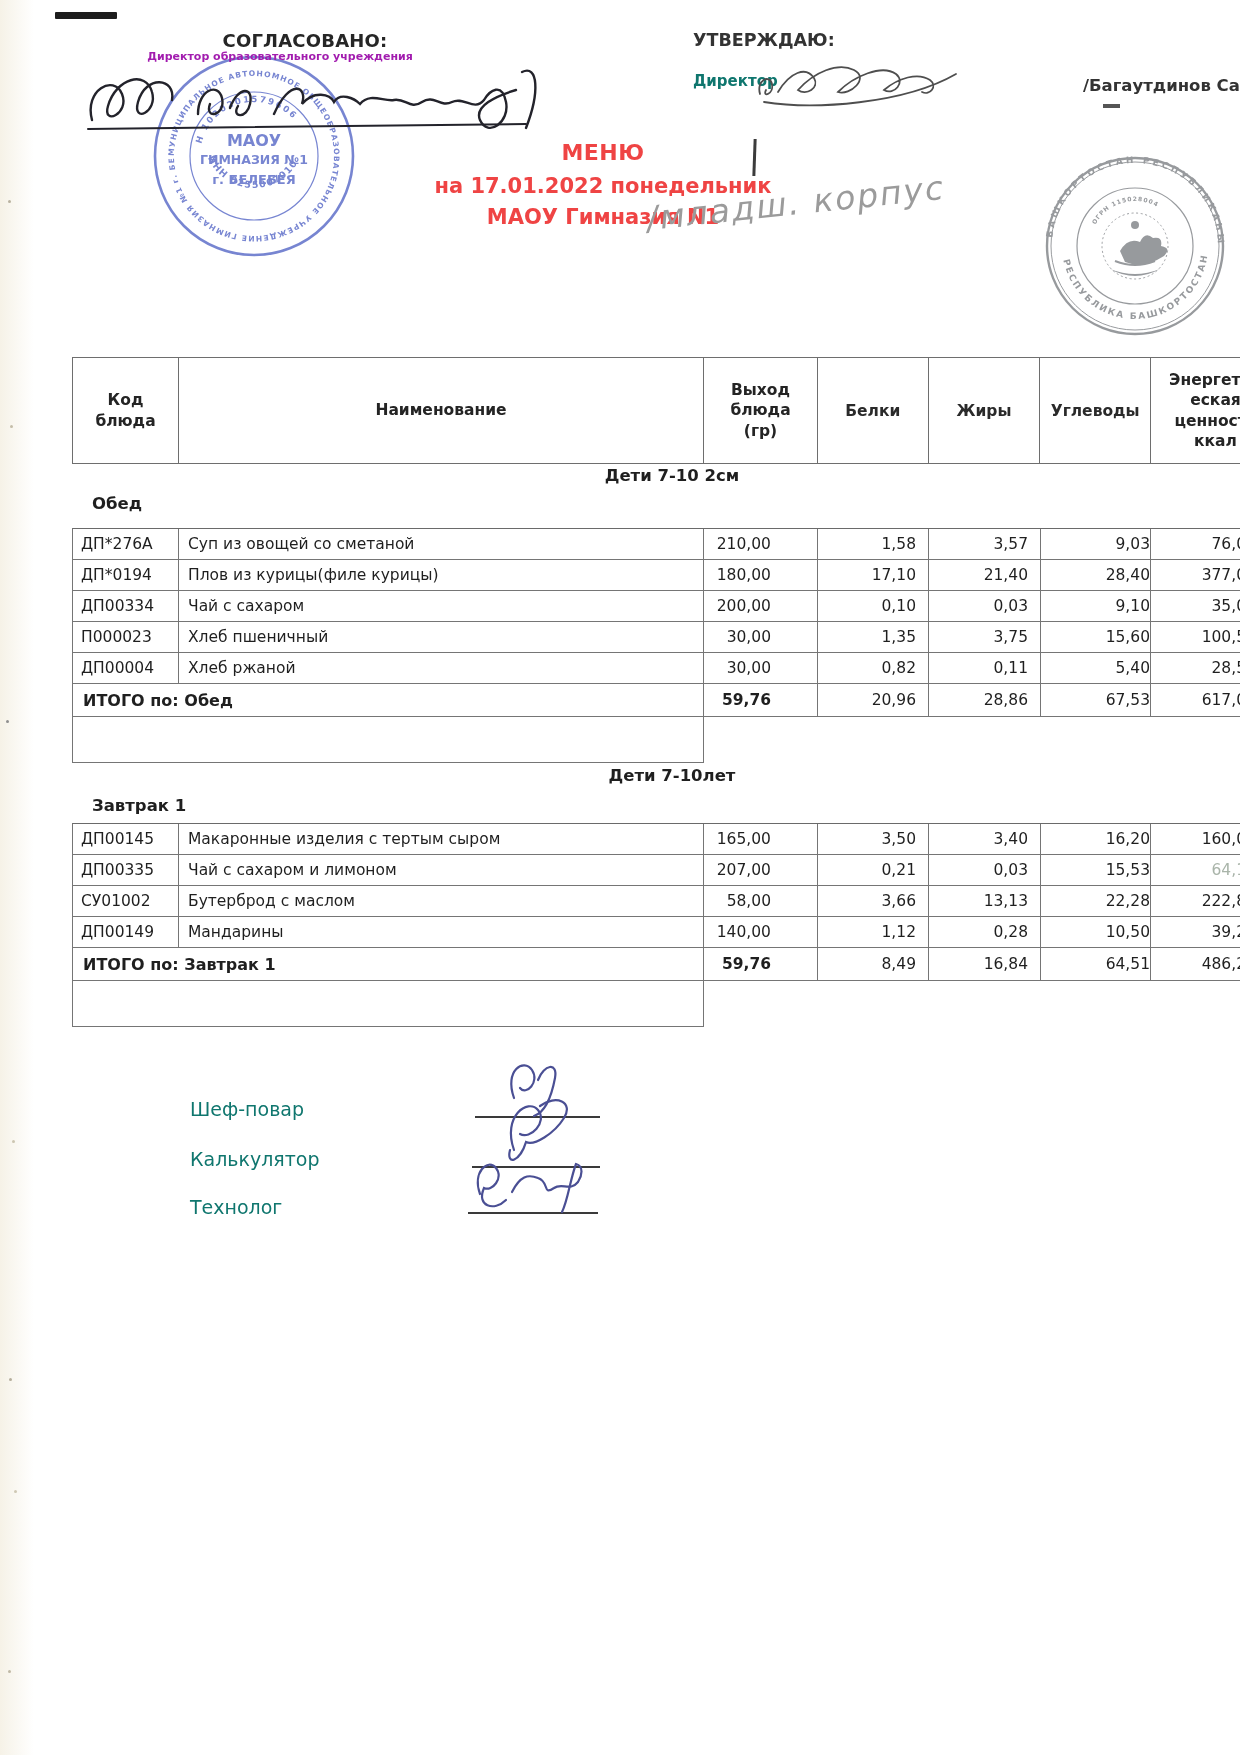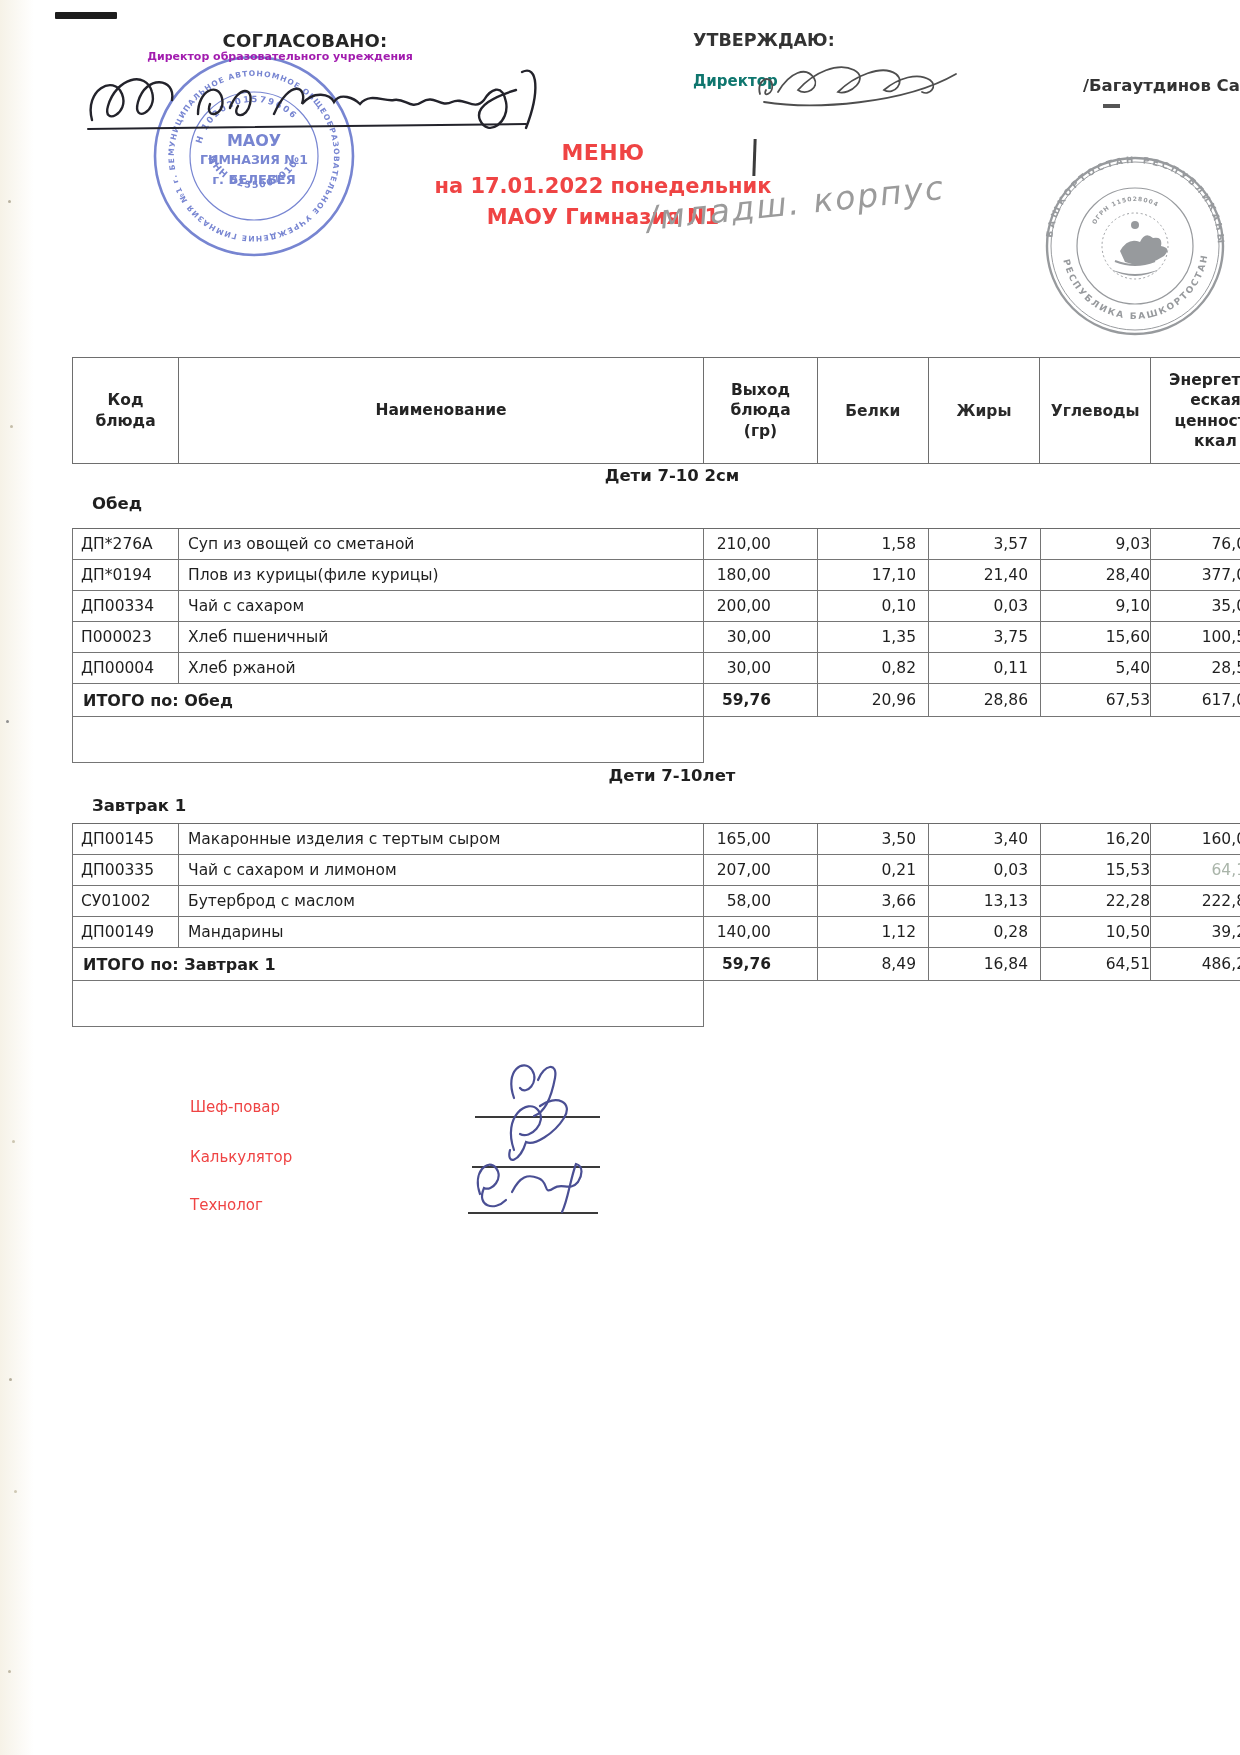--- a/index.html
+++ b/index.html
@@ -45,21 +45,21 @@
   .c-fat{width:112px;justify-content:flex-end;padding-right:12px;}
   .c-carb{width:110px;justify-content:flex-end;padding-right:0;}
   .c-kcal{width:130px;justify-content:flex-end;padding-right:34px;}
   .c-total-label{width:631px;padding-left:10px;font-weight:bold;font-size:16px;}
   .c-empty{width:631px;height:46px;box-sizing:border-box;border-right:1px solid #757575;border-bottom:1px solid #757575;}
   .bold{font-weight:bold;}
   .faint{color:#a9b4a9;}
   .group-title{font-weight:bold;font-size:16.5px;text-align:center;color:#1f1f1f;}
   .meal-title{font-weight:bold;font-size:16.5px;color:#1f1f1f;}
   
-  .f-role{font-size:15px;color:#ef4444;}
+  .f-role{font-size:19px;color:#0f766e;}
   .sig-line{background:#3a3a3a;height:1.6px;}
   .mark-v{background:#3c3c3c;}
   .mark-dash{background:#555;}
   .note-text{font-style:italic;fill:#9b9b9b;letter-spacing:2px;}
 </style>
 </head>
 <body>
 
 <div class="page">
 

